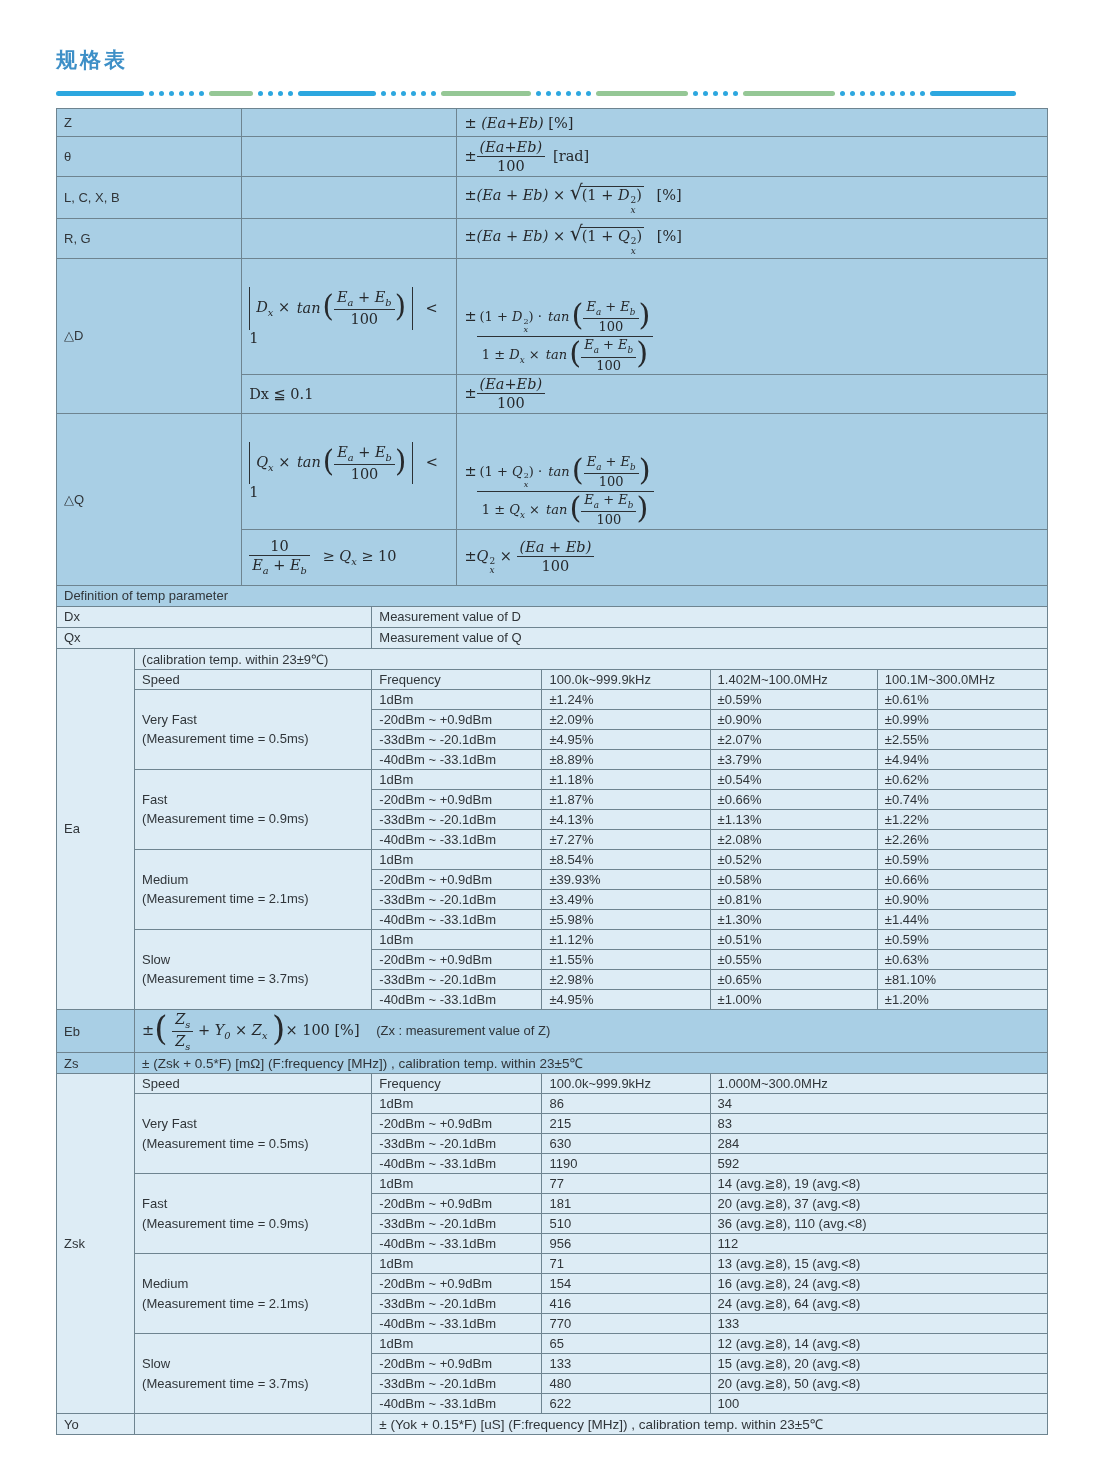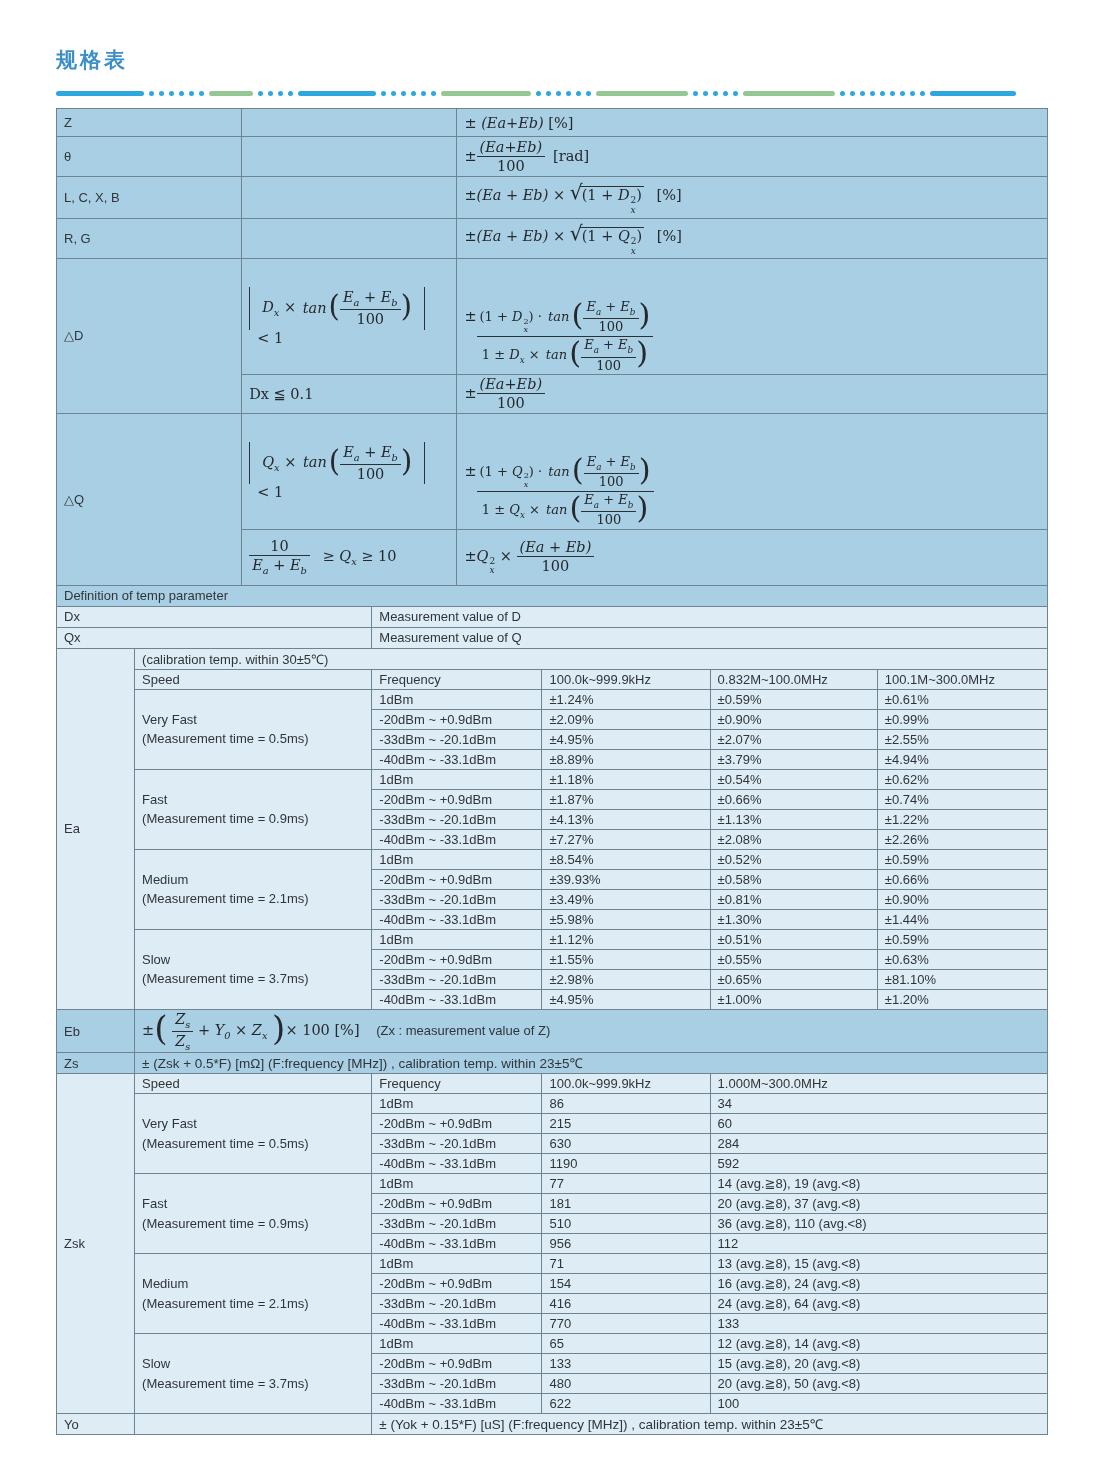--- a/index.html
+++ b/index.html
@@ -21,21 +21,21 @@
 
   
   .fx{font-family:"DejaVu Serif",serif;font-style:italic;font-size:14.5px;color:#26292c;}
   .fx .up{font-style:normal;}
   .fr{display:inline-block;vertical-align:middle;text-align:center;line-height:1.12;}
   .fr .nu{display:block;padding:0 3px 1px;}
   .fr .de{display:block;border-top:1px solid #2c3135;padding:1px 3px 0;}
   .bp{font-style:normal;font-size:200%;line-height:0;vertical-align:middle;position:relative;top:-0.08em;}
   .bp2{font-style:normal;font-size:235%;line-height:0;vertical-align:middle;position:relative;top:-0.08em;}
   .abs{display:inline-block;border-left:1.5px solid #2c3135;border-right:1.5px solid #2c3135;
-       padding:2px 12px;vertical-align:middle;}
+       padding:2px 6px;vertical-align:middle;}
   .ss{display:inline-flex;flex-direction:column;align-items:flex-start;font-size:62%;
       line-height:1.05;vertical-align:-0.35em;margin-left:1px;}
   .sqs{font-style:normal;font-size:140%;vertical-align:0.05em;margin-right:-3px;}
   .sqb{display:inline-block;border-top:1.3px solid #2c3135;padding:0 2px;}
   .fx sub{font-size:68%;}
   .gap{margin-left:8px;}
   .tan{margin:0 2px;}
   .bigfr{font-size:13px;margin-top:40px;}
   .note{font-family:"Liberation Sans",sans-serif;font-style:normal;font-size:13px;
         margin-left:12px;color:#303539;}
@@ -206,27 +206,27 @@
       <td class="bl" colspan="3">Dx</td>
       <td class="bl" colspan="5">Measurement value of D</td>
     </tr>
     <tr style="height:21px">
       <td class="bl" colspan="3">Qx</td>
       <td class="bl" colspan="5">Measurement value of Q</td>
     </tr>
 
     <tr style="height:20px">
       <td class="bl" rowspan="18">Ea</td>
-      <td class="bl" colspan="7">(calibration temp. within 30±5℃)</td>
+      <td class="bl" colspan="7">(calibration temp. within 23±9℃)</td>
     </tr>
     <tr style="height:20px">
       <td class="bl" colspan="2">Speed</td>
       <td class="bl" colspan="2">Frequency</td>
       <td class="bl">100.0k~999.9kHz</td>
-      <td class="bl">0.832M~100.0MHz</td>
+      <td class="bl">1.402M~100.0MHz</td>
       <td class="bl">100.1M~300.0MHz</td>
     </tr>
 
     <tr style="height:20px">
       <td class="bl" colspan="2" rowspan="4">
         <span class="line">Very Fast</span>
               <span class="line">(Measurement time = 0.5ms)</span>
       </td>
       <td class="bl" colspan="2">1dBm</td>
       <td class="bl">±1.24%</td>
@@ -367,21 +367,21 @@
         <span class="line">Very Fast</span>
               <span class="line">(Measurement time = 0.5ms)</span>
       </td>
       <td class="bl" colspan="2">1dBm</td>
       <td class="bl">86</td>
       <td class="bl" colspan="2">34</td>
     </tr>
     <tr style="height:20px">
       <td class="bl" colspan="2">-20dBm ~ +0.9dBm</td>
       <td class="bl">215</td>
-      <td class="bl" colspan="2">60</td>
+      <td class="bl" colspan="2">83</td>
     </tr>
     <tr style="height:20px">
       <td class="bl" colspan="2">-33dBm ~ -20.1dBm</td>
       <td class="bl">630</td>
       <td class="bl" colspan="2">284</td>
     </tr>
     <tr style="height:20px">
       <td class="bl" colspan="2">-40dBm ~ -33.1dBm</td>
       <td class="bl">1190</td>
       <td class="bl" colspan="2">592</td>

